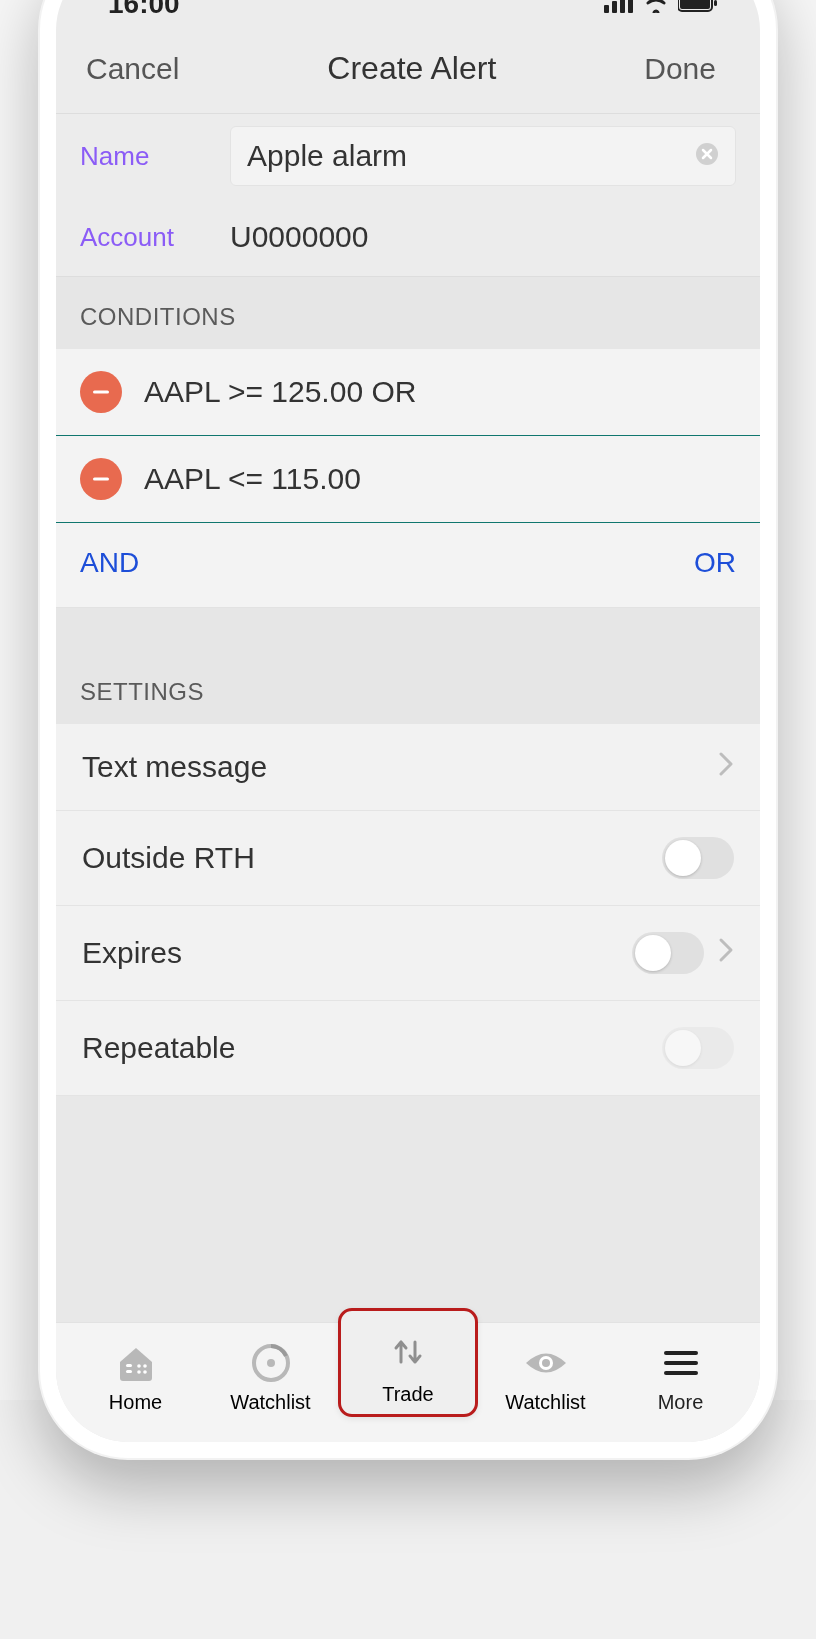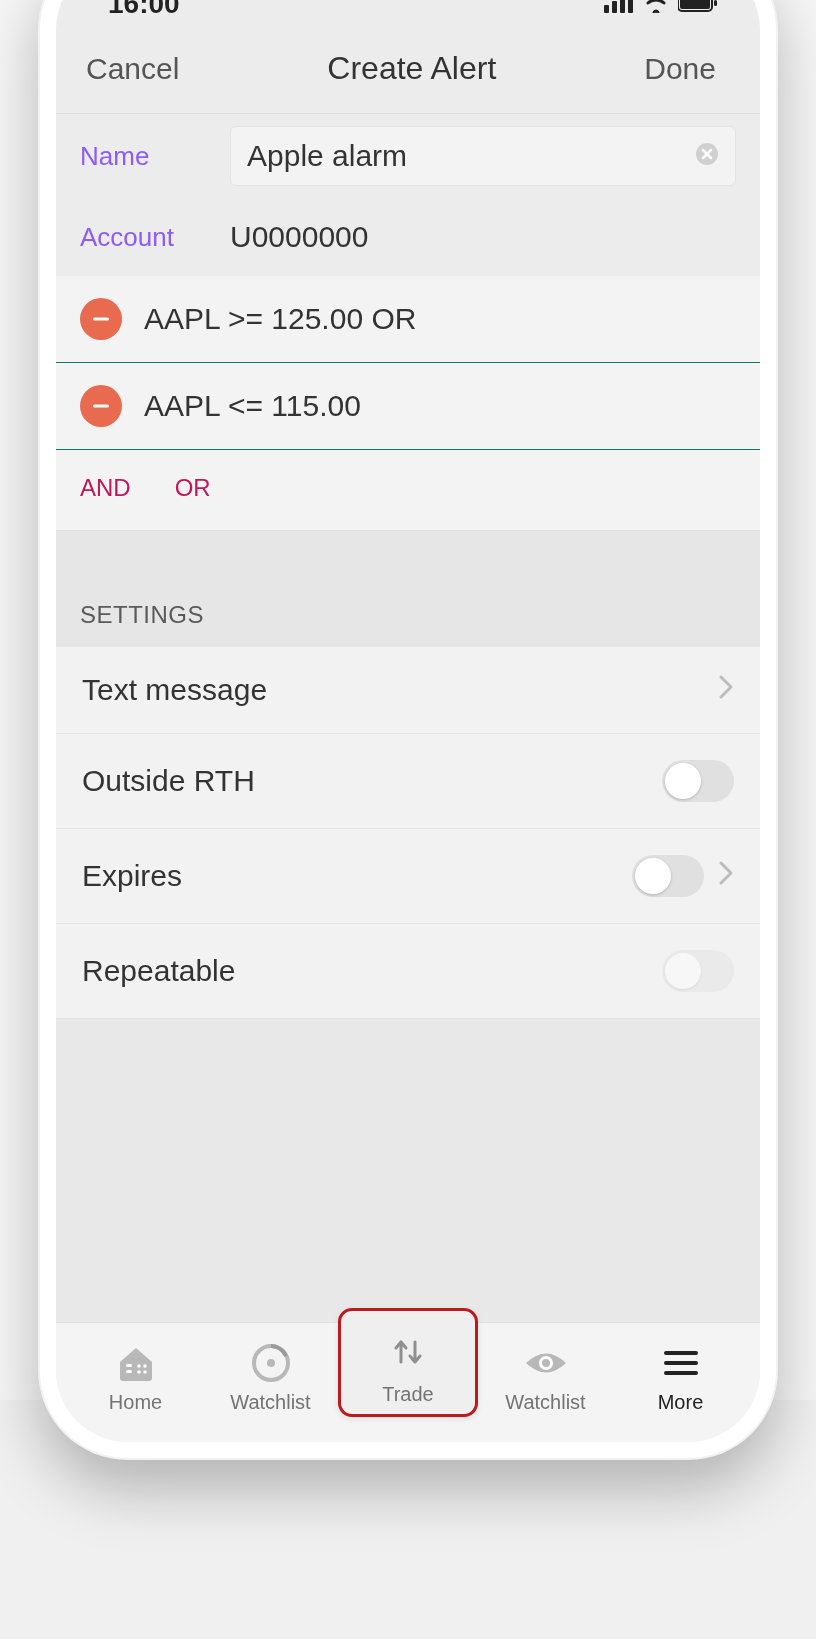--- a/index.html
+++ b/index.html
@@ -79,21 +79,21 @@
     padding: 22px 24px;
     border-bottom:1px solid #0f766e;
     font-size:30px; color:#333;
     background:#f3f3f3;
   }
   .minus {
     width:42px; height:42px; border-radius:50%;
     background:#e86a4f; display:flex; align-items:center; justify-content:center;
     flex-shrink:0;
   }
-  .logic-row { display:flex; gap: 44px; padding: 24px 24px 28px; font-size:24px; color:#be185d; font-weight:500; background:#f3f3f3; border-bottom: 1px solid #e2e2e2;}
+  .logic-row { display:flex; gap: 44px; padding: 24px 24px 28px; font-size:28px; color:#1d4ed8; font-weight:500; background:#f3f3f3; border-bottom: 1px solid #e2e2e2; justify-content: space-between;}
   .spacer-block { height: 44px; background:#e6e6e6; }
 
   .setting-row {
     display:flex; align-items:center; justify-content:space-between;
     padding: 26px 26px;
     font-size:30px; color:#333;
     background:#f2f2f2;
     border-bottom:1px solid #e4e4e4;
   }
   .setting-row .right { display:flex; align-items:center; gap:14px; }
@@ -109,21 +109,21 @@
   .filler { flex:1; background:#e8e8e8; }
 
   
   .tab-bar {
     height:120px; background:#f4f4f4; border-top:1px solid #e2e2e2;
     display:flex; align-items:center; justify-content:space-around;
     padding: 6px 12px 16px 12px;
   }
   .tab {
     flex:1; display:flex; flex-direction:column; align-items:center; gap:6px;
-    color:#737373; font-size:20px;
+    color:#000000; font-size:20px;
   }
   .tab.active { color:#222; }
   .tab .icon-box { height:44px; display:flex; align-items:center; justify-content:center; }
   .tab.raised {
     margin-top:-30px;
     background:#efefef;
     border:3px solid #b91c1c;
     border-radius:14px;
     padding: 16px 10px 8px 10px;
     box-shadow: 0 2px 6px rgba(0,0,0,0.08);
@@ -183,20 +183,21 @@
                 </svg>
             </span>
           </div>
         </div>
         <div class="form-row">
           <div class="label">Account</div>
           <div class="account-val">U0000000</div>
         </div>
       </div>
 
+      <div class="section-header">CONDITIONS</div>
       <div class="list">
         <div class="cond-row">
           <div class="minus">
             <svg width="22" height="22" viewBox="0 0 22 22">
                 <rect x="3" y="9.5" width="16" height="3" rx="1.5" fill="#fff"></rect>
               </svg>
           </div>
           <div>AAPL &gt;= 125.00 OR</div>
         </div>
         <div class="cond-row">

